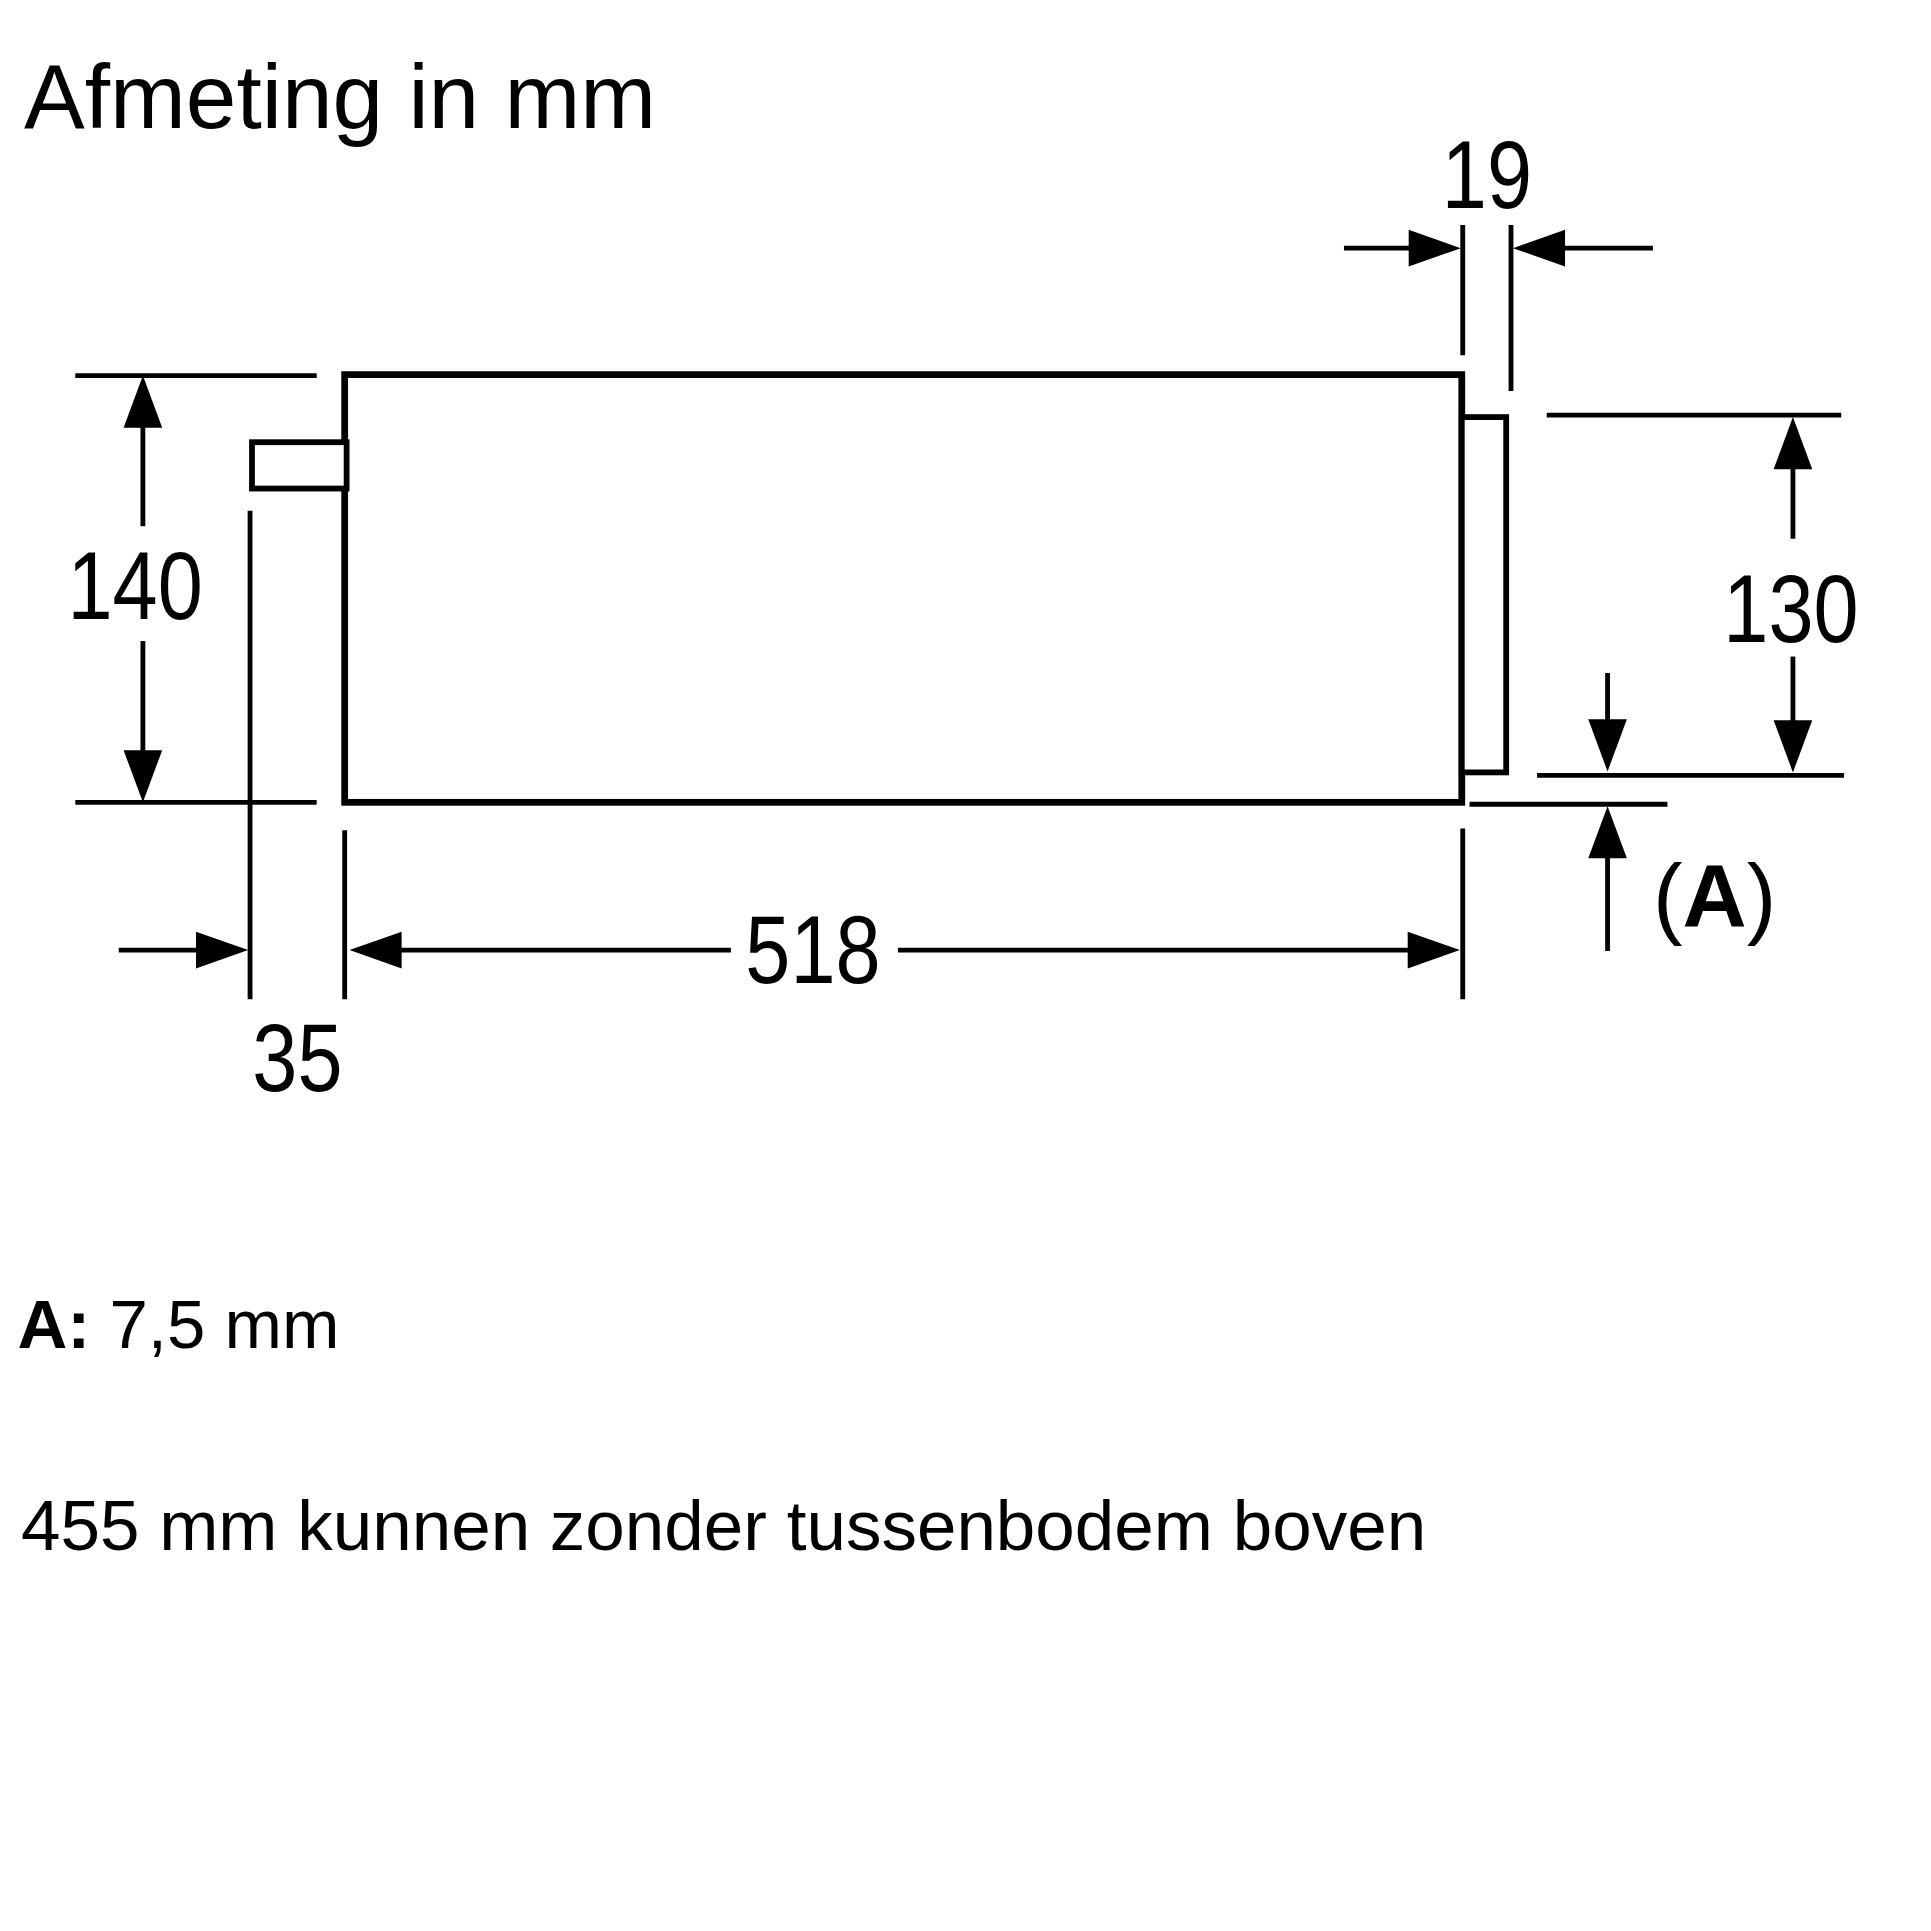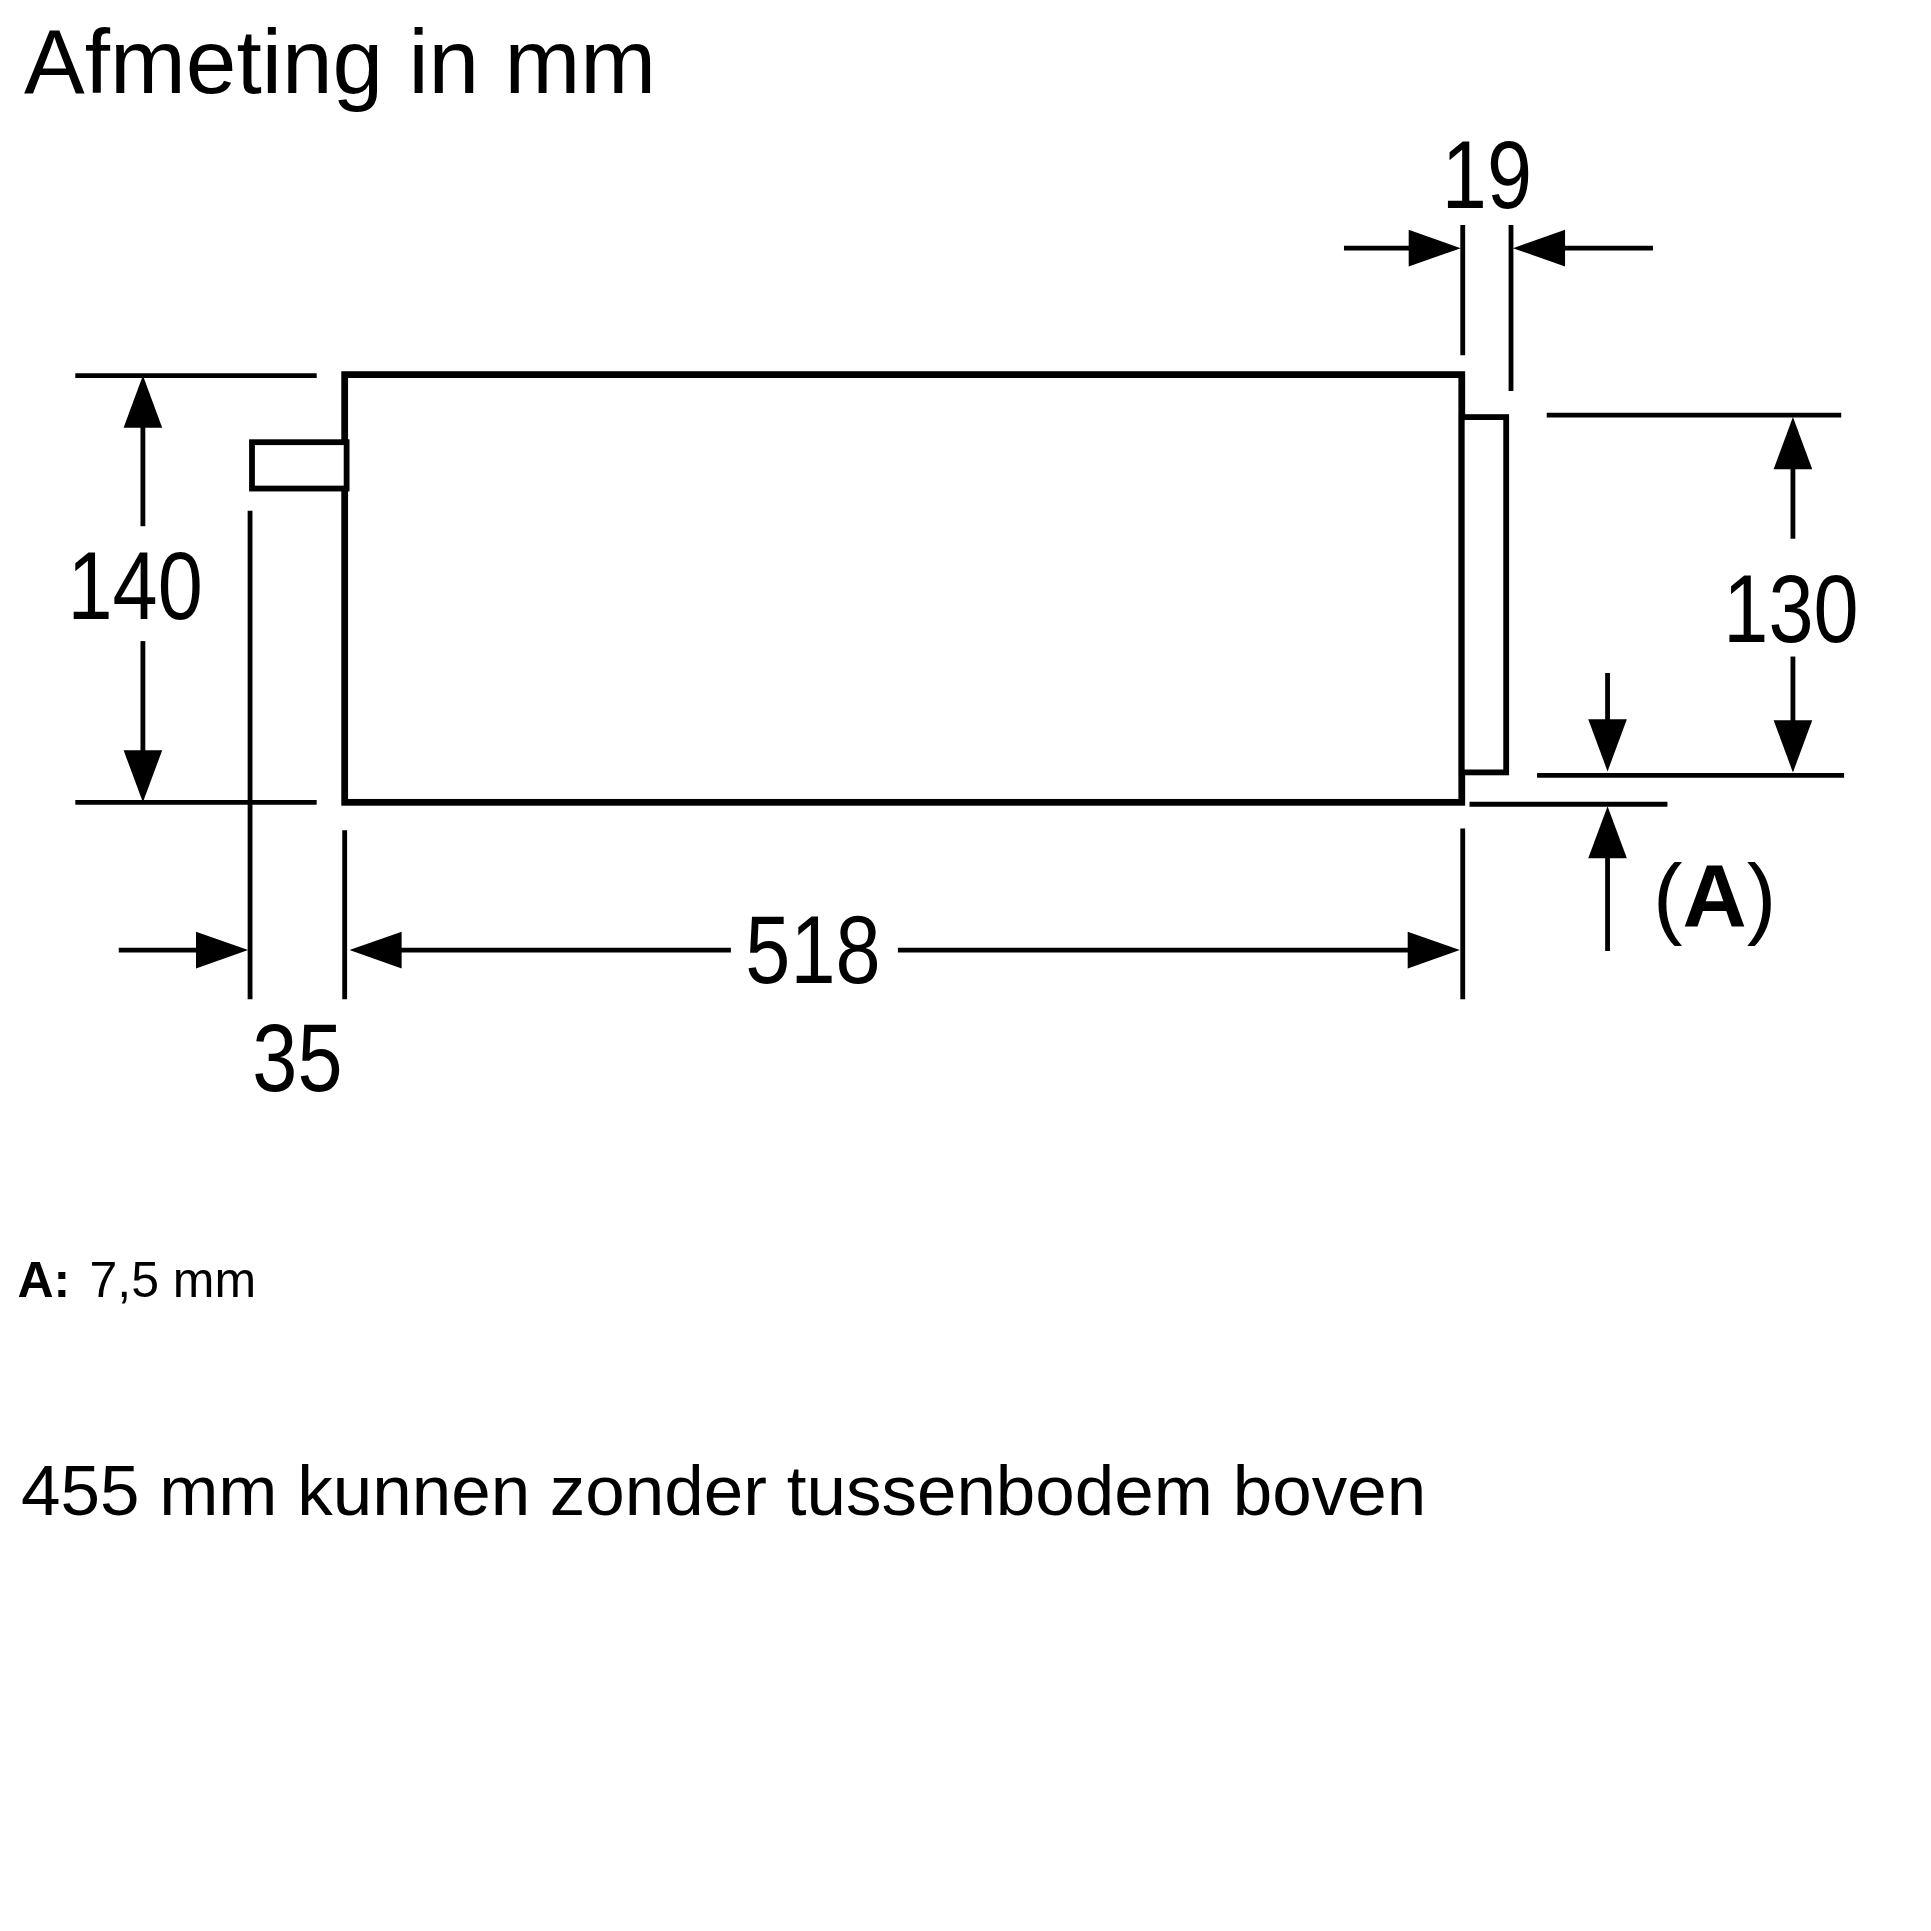--- a/index.html
+++ b/index.html
@@ -5,23 +5,23 @@
   :root { --ink:#000; --bg:#fff; }
   html,body { margin:0; padding:0; }
   body {
     width:1931px; height:1931px;
     background:var(--bg);
     color:var(--ink);
     font-family:"Liberation Sans", sans-serif;
     position:relative;
     overflow:hidden;
   }
-  .abs { position:absolute; white-space:nowrap; }
+  .abs { position:absolute; white-space:nowrap;margin-top:35px; }
   #title { left:24px; top:11.6px; font-size:91px; line-height:1.1; }
-  #legend { left:17.4px; top:1255px; font-size:50px; line-height:1; }
+  #legend { left:17.4px; top:1255px; font-size:69px; line-height:1; }
   #legend .lbl { font-weight:bold; }
   #legend .val { margin-left:19.3px; }
   #note { left:21px; top:1446px; font-size:71px; line-height:90px; }
   svg#diagram { position:absolute; left:0; top:0; }
   .obj { fill:#fff; stroke:var(--ink); stroke-width:7; }
   .obj6 { stroke-width:6; }
   .dim { stroke:var(--ink); stroke-width:5; fill:none; }
   .head { fill:var(--ink); stroke:none; }
   .dimnum { fill:var(--ink); font-family:"Liberation Sans", sans-serif;
             font-size:100px; text-anchor:middle; }

